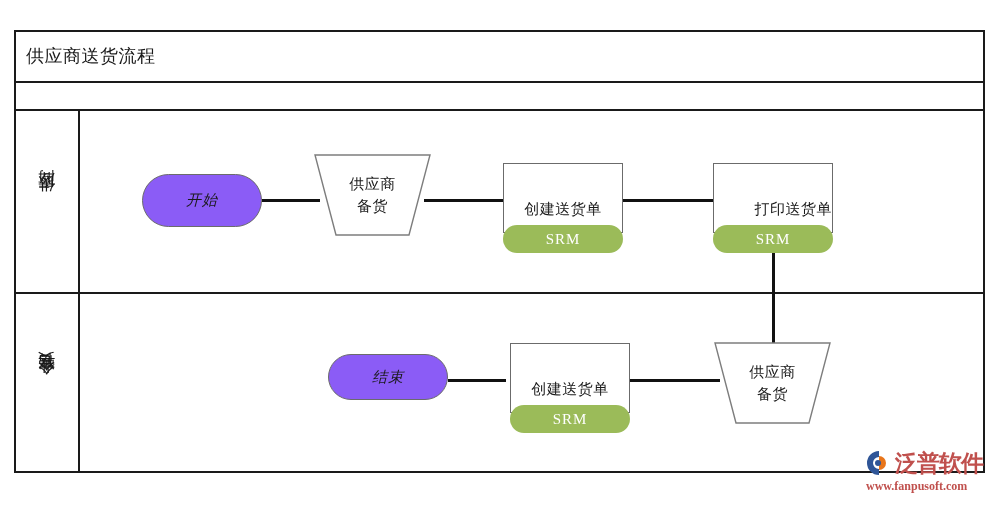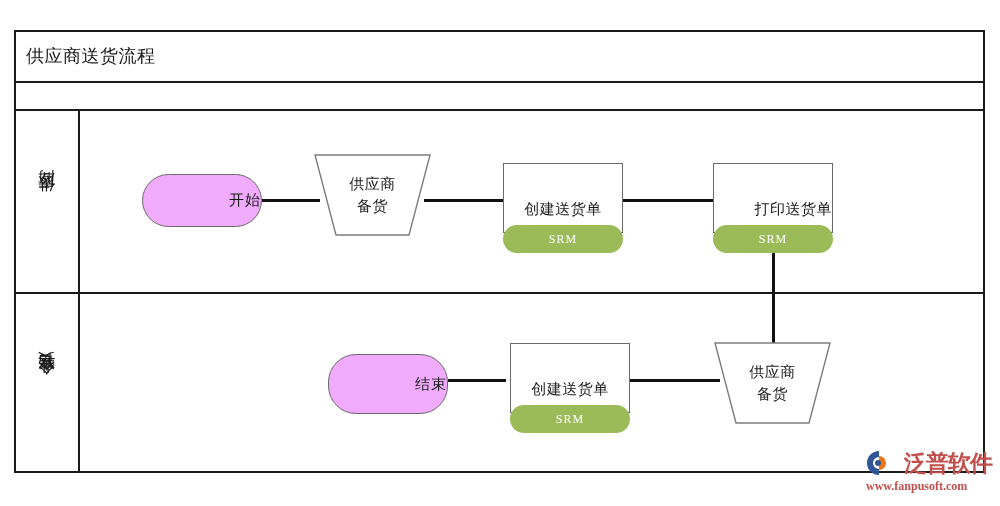--- a/index.html
+++ b/index.html
@@ -82,24 +82,25 @@
 
   
   .conn{position:absolute;background:#111111;}
 
   
   .node{position:absolute;box-sizing:border-box;}
 
   .node-terminator{
     border:1.5px solid #6b6b6b;
     border-radius:28px;
-    background:#f0abfc;
-    display:flex;align-items:center;justify-content:flex-end;
+    background:#8b5cf6;
+    display:flex;align-items:center;justify-content:center;
     font-size:15px;color:#1a1a1a;
     letter-spacing:1px;
+    font-style:italic;
   }
 
   .node-process{
     border:1.5px solid #6b6b6b;
     background:#ffffff;
     display:flex;align-items:flex-start;justify-content:center;
     font-size:15px;color:#1a1a1a;
     letter-spacing:0.5px;
   }
   .node-process .proc-label{
@@ -121,33 +122,33 @@
     letter-spacing:0.5px;
   }
 
   
   .srm-badge{
     position:absolute;
     border-radius:14px;
     background:#9BBB59;
     display:flex;align-items:center;justify-content:center;
     color:#ffffff;
-    font-size:12px;
+    font-size:15px;
     letter-spacing:1px;
     font-family:"Liberation Serif","DejaVu Serif",serif;
   }
 
   
   .logo{
     position:absolute;
     left:866px;top:448px;
     width:124px;height:48px;
   }
   .logo-row{
-    display:flex;align-items:center;gap:12px;height:30px;
+    display:flex;align-items:center;gap:3px;height:30px;
   }
   .logo-mark{width:26px;height:26px;position:relative;flex:none;}
   .logo-cn{
     font-size:23px;
     color:#C0504D;
     font-family:"DejaVu Sans",sans-serif;
     font-weight:bold;
     letter-spacing:-1px;
     line-height:1;
     white-space:nowrap;
@@ -235,21 +236,21 @@
     </div>
   </div>
 
   <div class="node node-process" style="left:510px;top:343px;width:120px;height:70px;">
     <span class="proc-label">创建送货单</span>
   </div>
   <div class="srm-badge" style="left:510px;top:405px;width:120px;height:28px;">
     <span>SRM</span>
   </div>
 
-  <div class="node node-terminator" style="left:328px;top:354px;width:120px;height:60px;">
+  <div class="node node-terminator" style="left:328px;top:354px;width:120px;height:46px;">
     <span>结束</span>
   </div>
 
   <div class="logo">
     <div class="logo-row">
       <div class="logo-mark">
         <svg width="26" height="26" viewBox="0 0 26 26">
           <path d="M13,1 A12,12 0 1,0 13,25 L13,19 A6,6 0 1,1 13,7 Z" fill="#2F5597"></path>
           <path d="M13,6 A7,7 0 0,1 13,20 Z" fill="#E8751A"></path>
           <circle cx="12" cy="13" r="3" fill="#2F5597"></circle>

